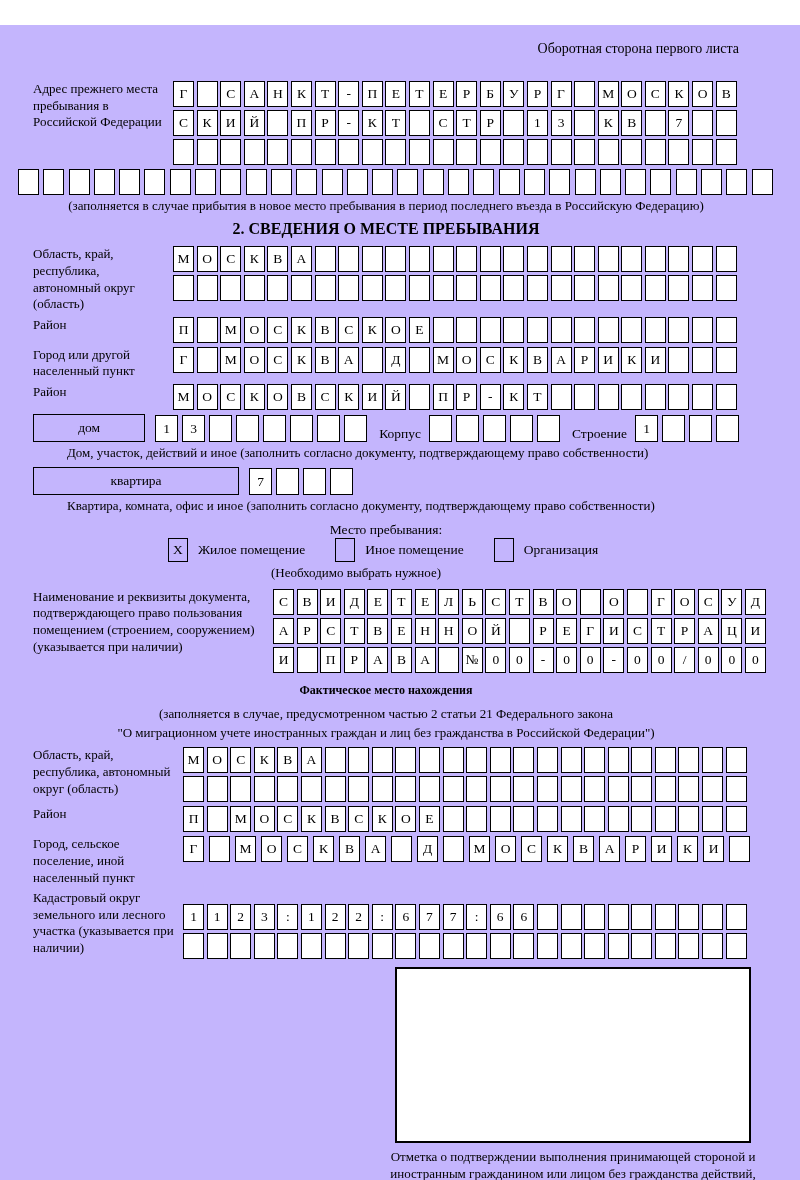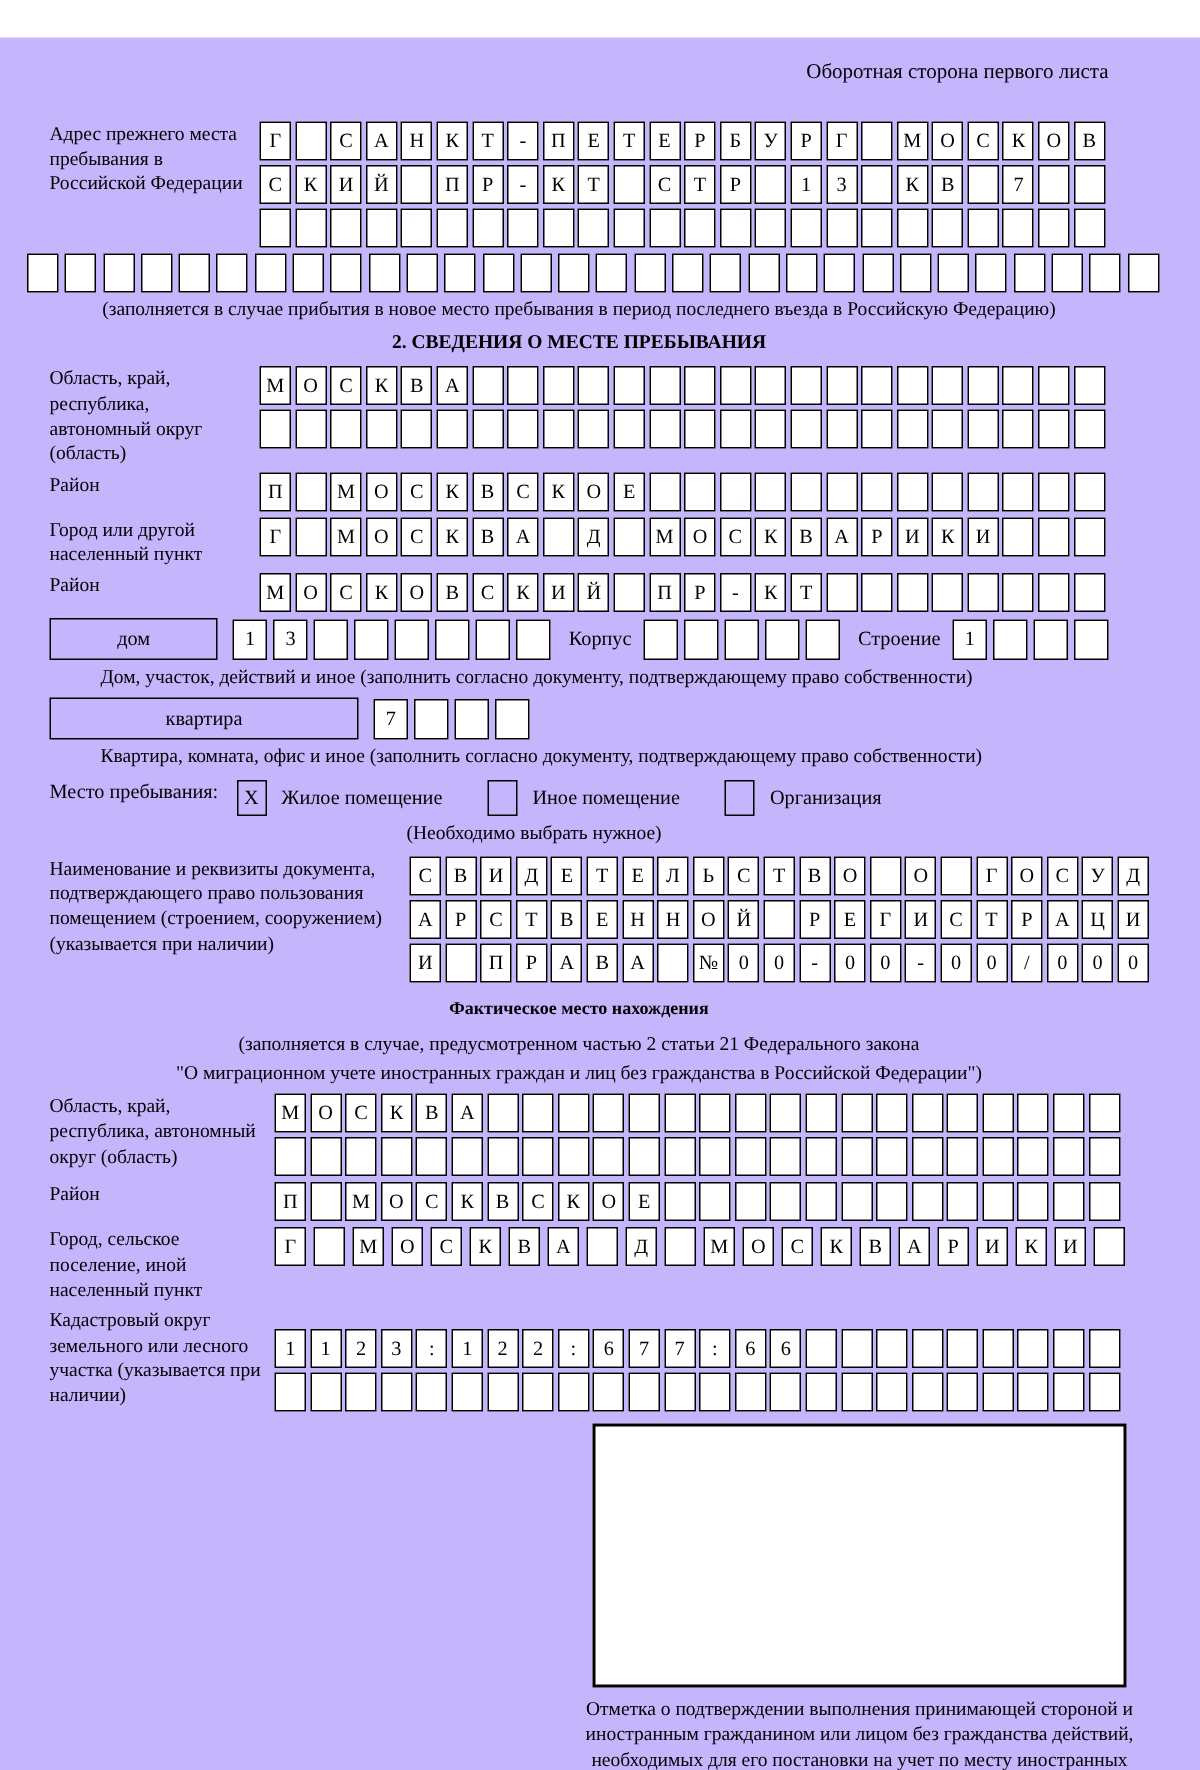--- a/index.html
+++ b/index.html
@@ -27,33 +27,33 @@
     font-size: 13.5px; background: #fff;
   }
   .strip.lg { gap: 4px; }
   .strip.lg .cell { width: 23px; height: 27px; flex: 0 0 23px; }
   .row-full { margin-left: -15px; margin-top: 3px; gap: 4.3px; }
   .row-full .cell { width: 21px; flex: 0 0 21px; }
 
   .note { font-size: 13px; line-height: 1.25; margin: 3px 0 6px 0; }
   .note.center { text-align: center; }
   .note.indent { margin-left: 34px; }
-  .sec-title { text-align: center; font-weight: bold; font-size: 13px; margin: 4px 0 8px 0; }
+  .sec-title { text-align: center; font-weight: bold; font-size: 16px; margin: 4px 0 8px 0; }
   .sub-title { text-align: center; font-weight: bold; font-size: 12px; margin: 10px 0 8px 0; }
 
-  .house-row { display: flex; align-items: center; margin: 4px 0 2px 0; }
+  .house-row { display: flex; align-items: flex-end; margin: 4px 0 2px 0; }
   .wide-box {
     border: 1.6px solid #000; height: 28px; width: 168px;
     display: flex; align-items: center; justify-content: center;
     font-size: 13.5px; margin-right: 10px;
   }
   .wide-box.apt { width: 206px; }
   .inline-label { font-size: 13.5px; margin: 0 8px 0 12px; }
 
-  .stay-row { display: flex; margin: 7px 0 2px 0; font-size: 13.5px; }
+  .stay-row { display: flex; align-items: center; margin: 7px 0 2px 0; font-size: 13.5px; flex-direction: column; }
   .options { display: flex; align-items: center; }
   .checkbox {
     width: 20px; height: 24px; border: 1.6px solid #000;
     display: inline-flex; align-items: center; justify-content: center;
     font-size: 13.5px; margin: 0 10px 0 12px; flex: 0 0 20px;
   }
   .opt-label { font-size: 13.5px; margin-right: 18px; }
   .stay-note { margin-left: 238px; margin-bottom: 8px; }
 
   .stamp-box { width: 356px; height: 176px; border: 2px solid #000; margin-left: 362px; margin-top: 8px; background: #fff; }

